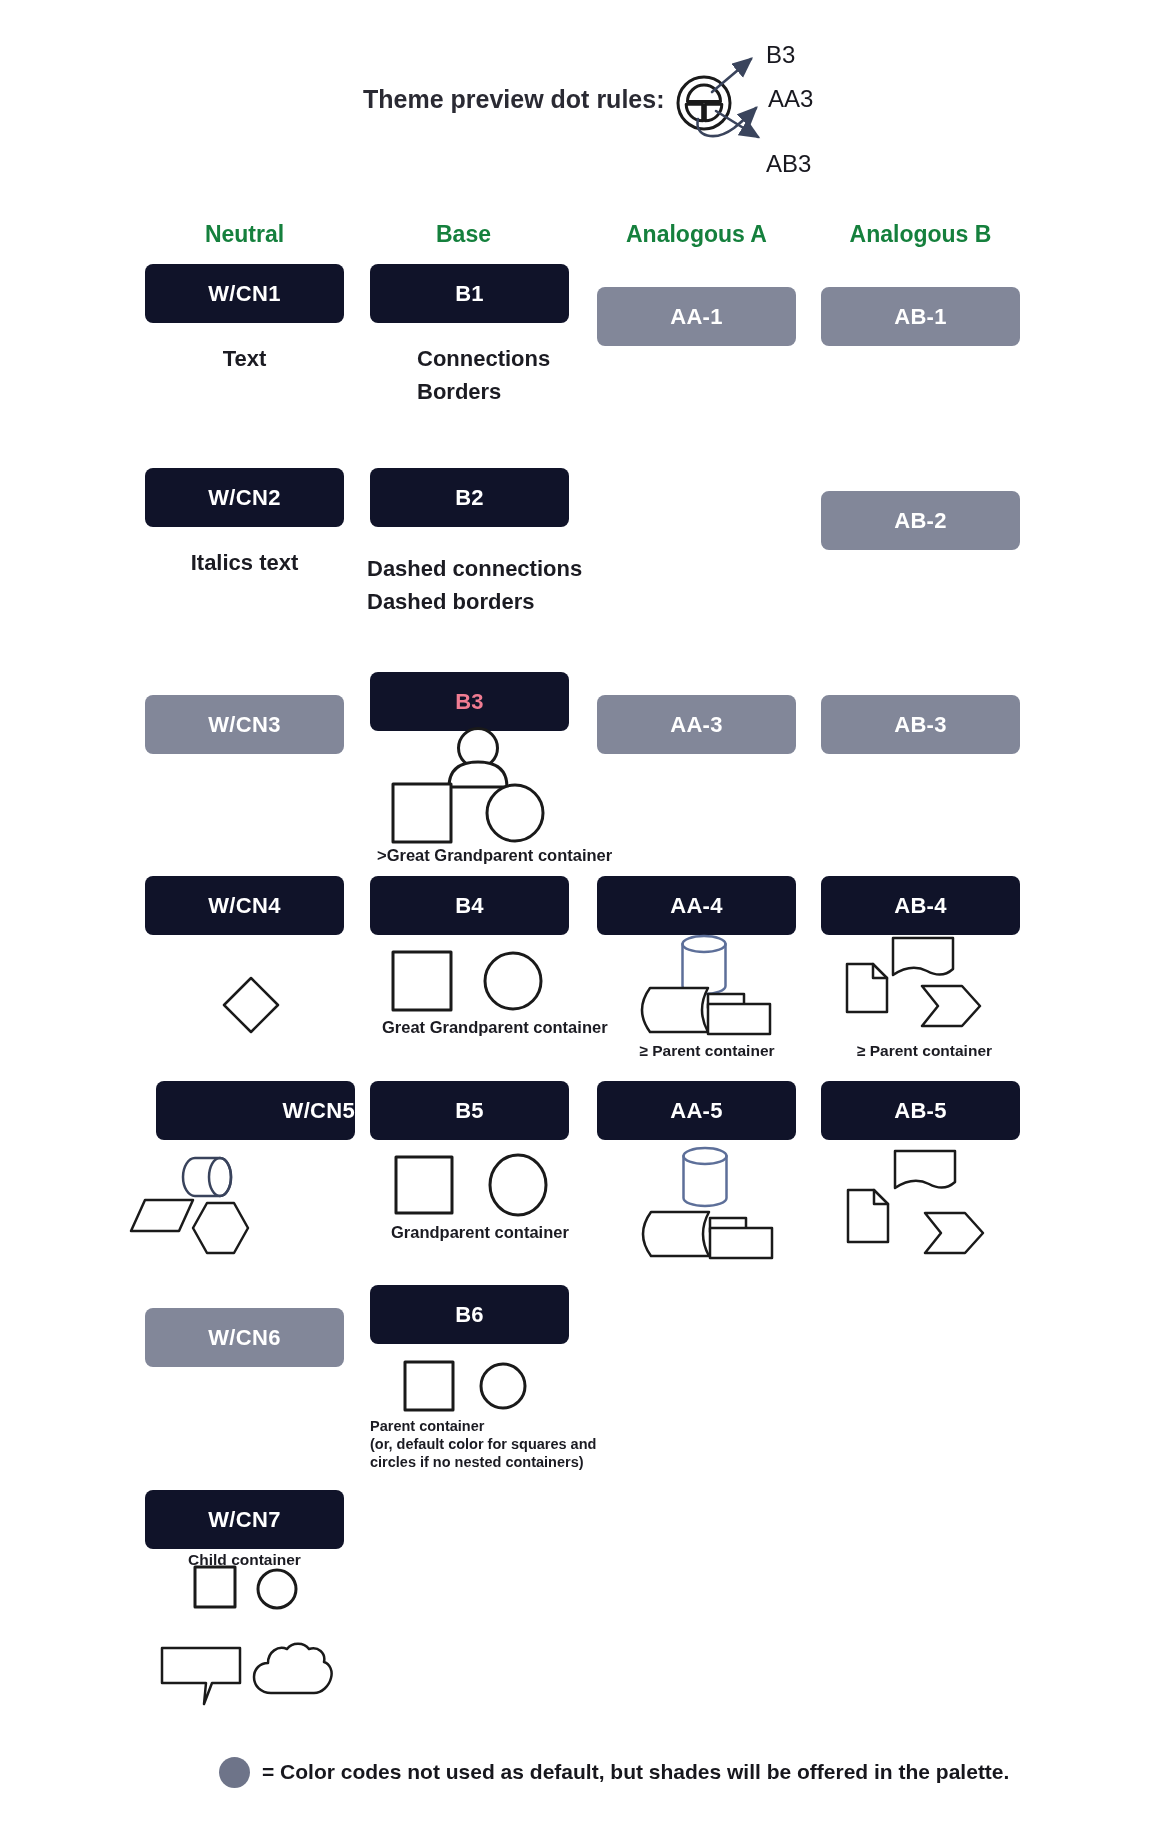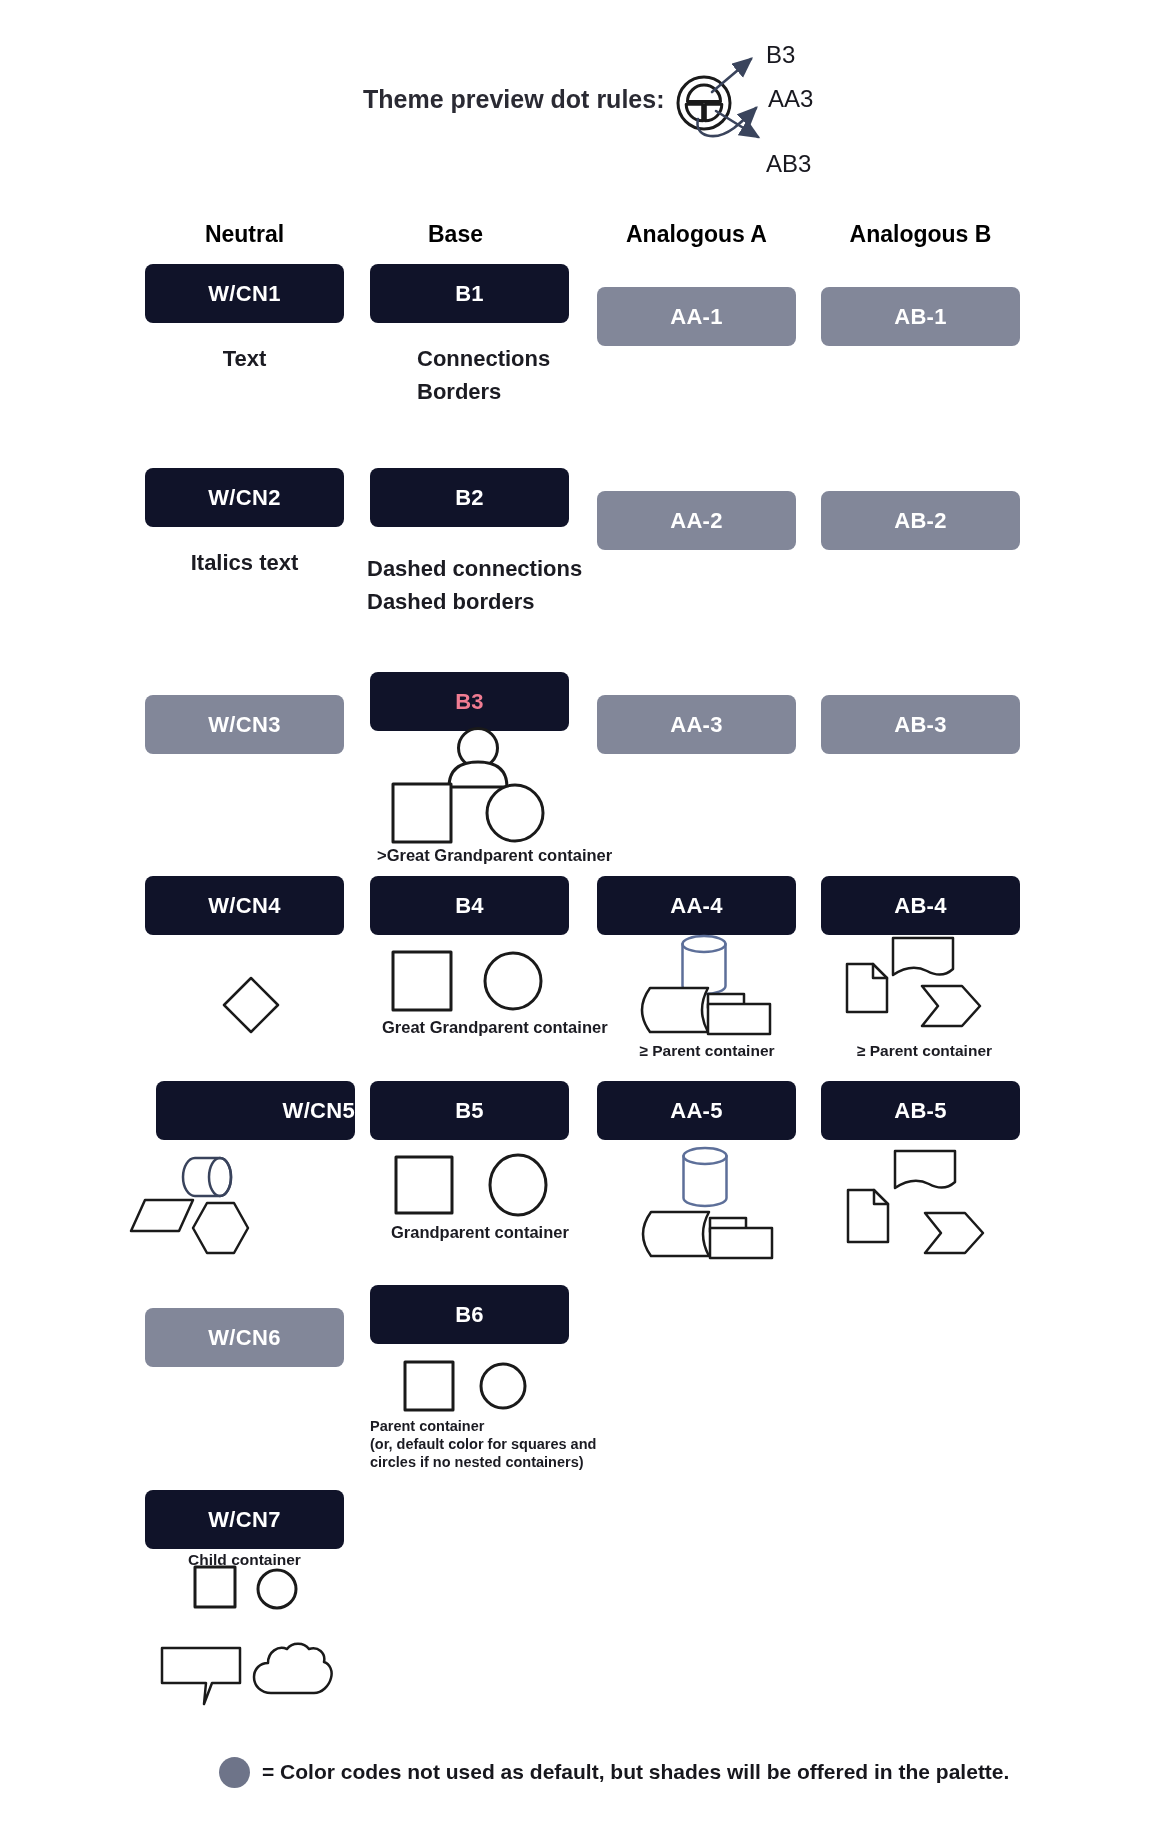--- a/index.html
+++ b/index.html
@@ -7,21 +7,21 @@
     --text-dark:#1b1b22; --arrow:#3a445c; --base-blue:#5a73e4;
     --analogous-a-purple:#8d7ae7; --analogous-b-cyan:#3cc5f2;
     --ring-border:#d9ddf0; --shape-stroke:#1a1a1a;
     --cylinder-stroke:#5d6f99; --cylinder-dark-stroke:#39435c; --legend-dot:#6e7489;
   }
   html,body{margin:0;padding:0;background:#fff;}
   body{font-family:"Liberation Sans",sans-serif;}
   #canvas{position:relative;width:1164px;height:1822px;background:#fff;overflow:hidden;color:var(--text-dark);}
   .title{position:absolute;font-size:25px;font-weight:600;color:#2a2a33;}
   .dot-label{position:absolute;font-size:24px;font-weight:400;color:#18181f;line-height:28px;}
-  .col-header{position:absolute;width:199px;text-align:center;font-size:23px;font-weight:700;color:#000000;}
+  .col-header{position:absolute;width:199px;text-align:center;font-size:23px;font-weight:700;color:#15803d;}
   .block{position:absolute;width:199px;height:59px;border-radius:8px;display:flex;align-items:center;justify-content:center;}
   .block.dark{background:var(--dark-block);}
   .block.gray{background:var(--gray-block);margin-top:23px;}
   .block-label{color:#ffffff;font-size:22px;font-weight:700;letter-spacing:.3px;}
   .block-label.pink{color:var(--pink-label);}
   .caption{position:absolute;font-weight:700;color:var(--text-dark);white-space:pre-line;}
   .cap-lg{font-size:22px;line-height:33px;}
   .cap-md{font-size:16.5px;line-height:20px;}
   .cap-sm{font-size:15.5px;line-height:19px;}
   .cap-xs{font-size:14.5px;line-height:18px;}
@@ -67,21 +67,21 @@
     <path d="M92,67 L131,34" marker-end="url(#ah)"></path>
     <path d="M96,86 L138,112" marker-end="url(#ah)"></path>
     <path d="M78,94 C74,112 95,117 114,103 C124,95 130,89 136,83" marker-end="url(#ah)"></path>
   </svg>
 
   <div class="dot-label" style="left:766px;top:41px;">B3</div>
   <div class="dot-label" style="left:768px;top:85px;">AA3</div>
   <div class="dot-label" style="left:766px;top:126px;margin-top:24px;">AB3</div>
 
   <div class="col-header" style="left:145px;top:221px;">Neutral</div>
-  <div class="col-header" style="left:356px;top:221px;">Base</div>
+  <div class="col-header" style="left:364px;top:221px;">Base</div>
   <div class="col-header" style="left:597px;top:221px;">Analogous A</div>
   <div class="col-header" style="left:821px;top:221px;">Analogous B</div>
 
   <div class="block dark" style="left:145px;top:264px;">
       <span class="block-label">W/CN1</span>
     </div>
   <div class="block dark" style="left:370px;top:264px;">
       <span class="block-label">B1</span>
     </div>
   <div class="block gray" style="left:597px;top:264px;">
@@ -94,23 +94,20 @@
   <div class="caption cap-lg center" style="left:145px;top:342px;width:199px;">Text</div>
   <div class="caption cap-lg" style="left:417px;top:342px;">Connections
 Borders</div>
 
   <div class="block dark" style="left:145px;top:468px;">
       <span class="block-label">W/CN2</span>
     </div>
   <div class="block dark" style="left:370px;top:468px;">
       <span class="block-label">B2</span>
     </div>
-  <div class="block gray" style="left:597px;top:468px;">
-      <span class="block-label">AA-2</span>
-    </div>
   <div class="block gray" style="left:821px;top:468px;">
       <span class="block-label">AB-2</span>
     </div>
 
   <div class="caption cap-lg center" style="left:145px;top:546px;width:199px;">Italics text</div>
   <div class="caption cap-lg" style="left:367px;top:552px;">Dashed connections
 Dashed borders</div>
 
   <div class="block gray" style="left:145px;top:672px;">
       <span class="block-label">W/CN3</span>

